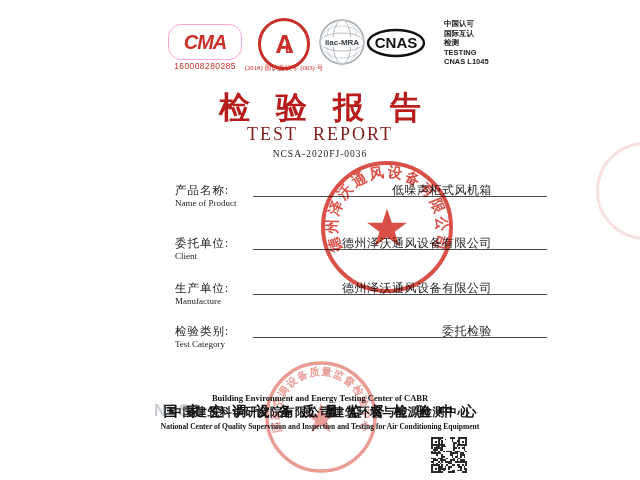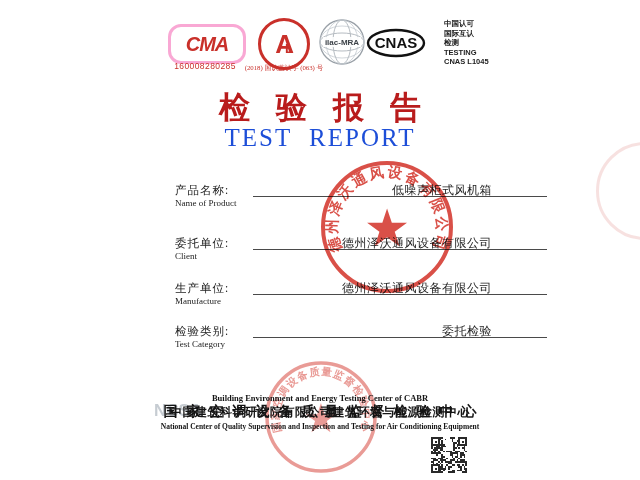--- a/index.html
+++ b/index.html
@@ -1,41 +1,41 @@
 <!DOCTYPE html>
 <html><head>
 <meta charset="utf-8">
 <style>
   html,body{margin:0;padding:0;background:#ffffff;}
   .page{position:relative;width:640px;height:480px;background:#ffffff;overflow:hidden;
         font-family:"Liberation Serif",serif;color:#1b1b1b;}
   .abs{position:absolute;}
 
   
-  .cma-box{left:168px;top:24px;width:72px;height:34px;border:3px solid #f9a8d4;border-radius:13px;
+  .cma-box{left:168px;top:24px;width:72px;height:34px;border:1px solid #f9a8d4;border-radius:13px;
            display:flex;align-items:center;justify-content:center;}
   .cma-letters{font-family:"Liberation Sans",sans-serif;font-weight:bold;font-style:italic;
                font-size:20px;color:#c9302a;letter-spacing:-1px;}
   .cma-number{left:162px;top:61px;width:86px;text-align:center;font-size:8.5px;color:#c9302a;
               font-family:"Liberation Sans",sans-serif;letter-spacing:.4px;}
   .cal-circle{left:258px;top:18px;width:46px;height:46px;border:3.5px solid #c9302a;border-radius:50%;
               display:flex;align-items:center;justify-content:center;}
   .cal-a{font-family:"Liberation Sans",sans-serif;font-weight:bold;font-size:26px;color:#c9302a;line-height:1;}
   .cal-l{font-family:"Liberation Sans",sans-serif;font-weight:bold;font-size:13px;color:#c9302a;
          margin-left:-9px;margin-top:8px;line-height:1;}
   .cal-caption{left:234px;top:63px;width:100px;text-align:center;font-size:6.8px;color:#c9302a;}
   .ilac-svg{left:318px;top:18px;}
   .cnas-svg{left:366px;top:25px;}
   .accred{left:428px;top:19px;width:80px;font-family:"Liberation Sans",sans-serif;
           font-size:7.5px;line-height:9.6px;color:#222;font-weight:bold;margin-left:16px;}
 
   
   .title-zh{left:0;right:0;top:87px;text-align:center;font-size:31px;font-weight:bold;color:#b91c1c;
             letter-spacing:26px;text-indent:26px;}
-  .title-en{left:0;right:0;top:124px;text-align:center;font-size:25px;color:#1d4ed8;
+  .title-en{left:0;right:0;top:124px;text-align:center;font-size:18px;color:#7f1d1d;
             letter-spacing:2px;word-spacing:9px;}
   .report-no{left:0;right:0;top:149px;text-align:center;font-size:9.5px;letter-spacing:1px;color:#222;}
 
   
   .f-zh{left:175px;font-size:11.5px;letter-spacing:1px;color:#222;}
   .f-en{left:175px;font-size:9px;color:#222;}
   .f-line{left:253px;width:294px;border-bottom:1.2px solid #4a4a4a;height:0;}
   .f-val{left:253px;width:294px;text-align:right;padding-right:55px;box-sizing:border-box;
          font-size:12px;color:#222;letter-spacing:.5px;}
 
@@ -98,20 +98,21 @@
   <div class="abs accred">
     <div>中国认可</div>
     <div>国际互认</div>
     <div>检测</div>
     <div>TESTING</div>
     <div>CNAS L1045</div>
   </div>
 
   <div class="abs title-zh">检验报告</div>
   <div class="abs title-en">TEST REPORT</div>
+  <div class="abs report-no">NCSA-2020FJ-0036</div>
 
   <div class="abs f-zh" style="top:183px">产品名称:</div>
   <div class="abs f-en" style="top:198px">Name of Product</div>
   <div class="abs f-val" style="top:182px">低噪声柜式风机箱</div>
   <div class="abs f-line" style="top:196px"></div>
 
   <div class="abs f-zh" style="top:236px">委托单位:</div>
   <div class="abs f-en" style="top:251px">Client</div>
   <div class="abs f-val" style="top:235px">德州泽沃通风设备有限公司</div>
   <div class="abs f-line" style="top:249px"></div>

